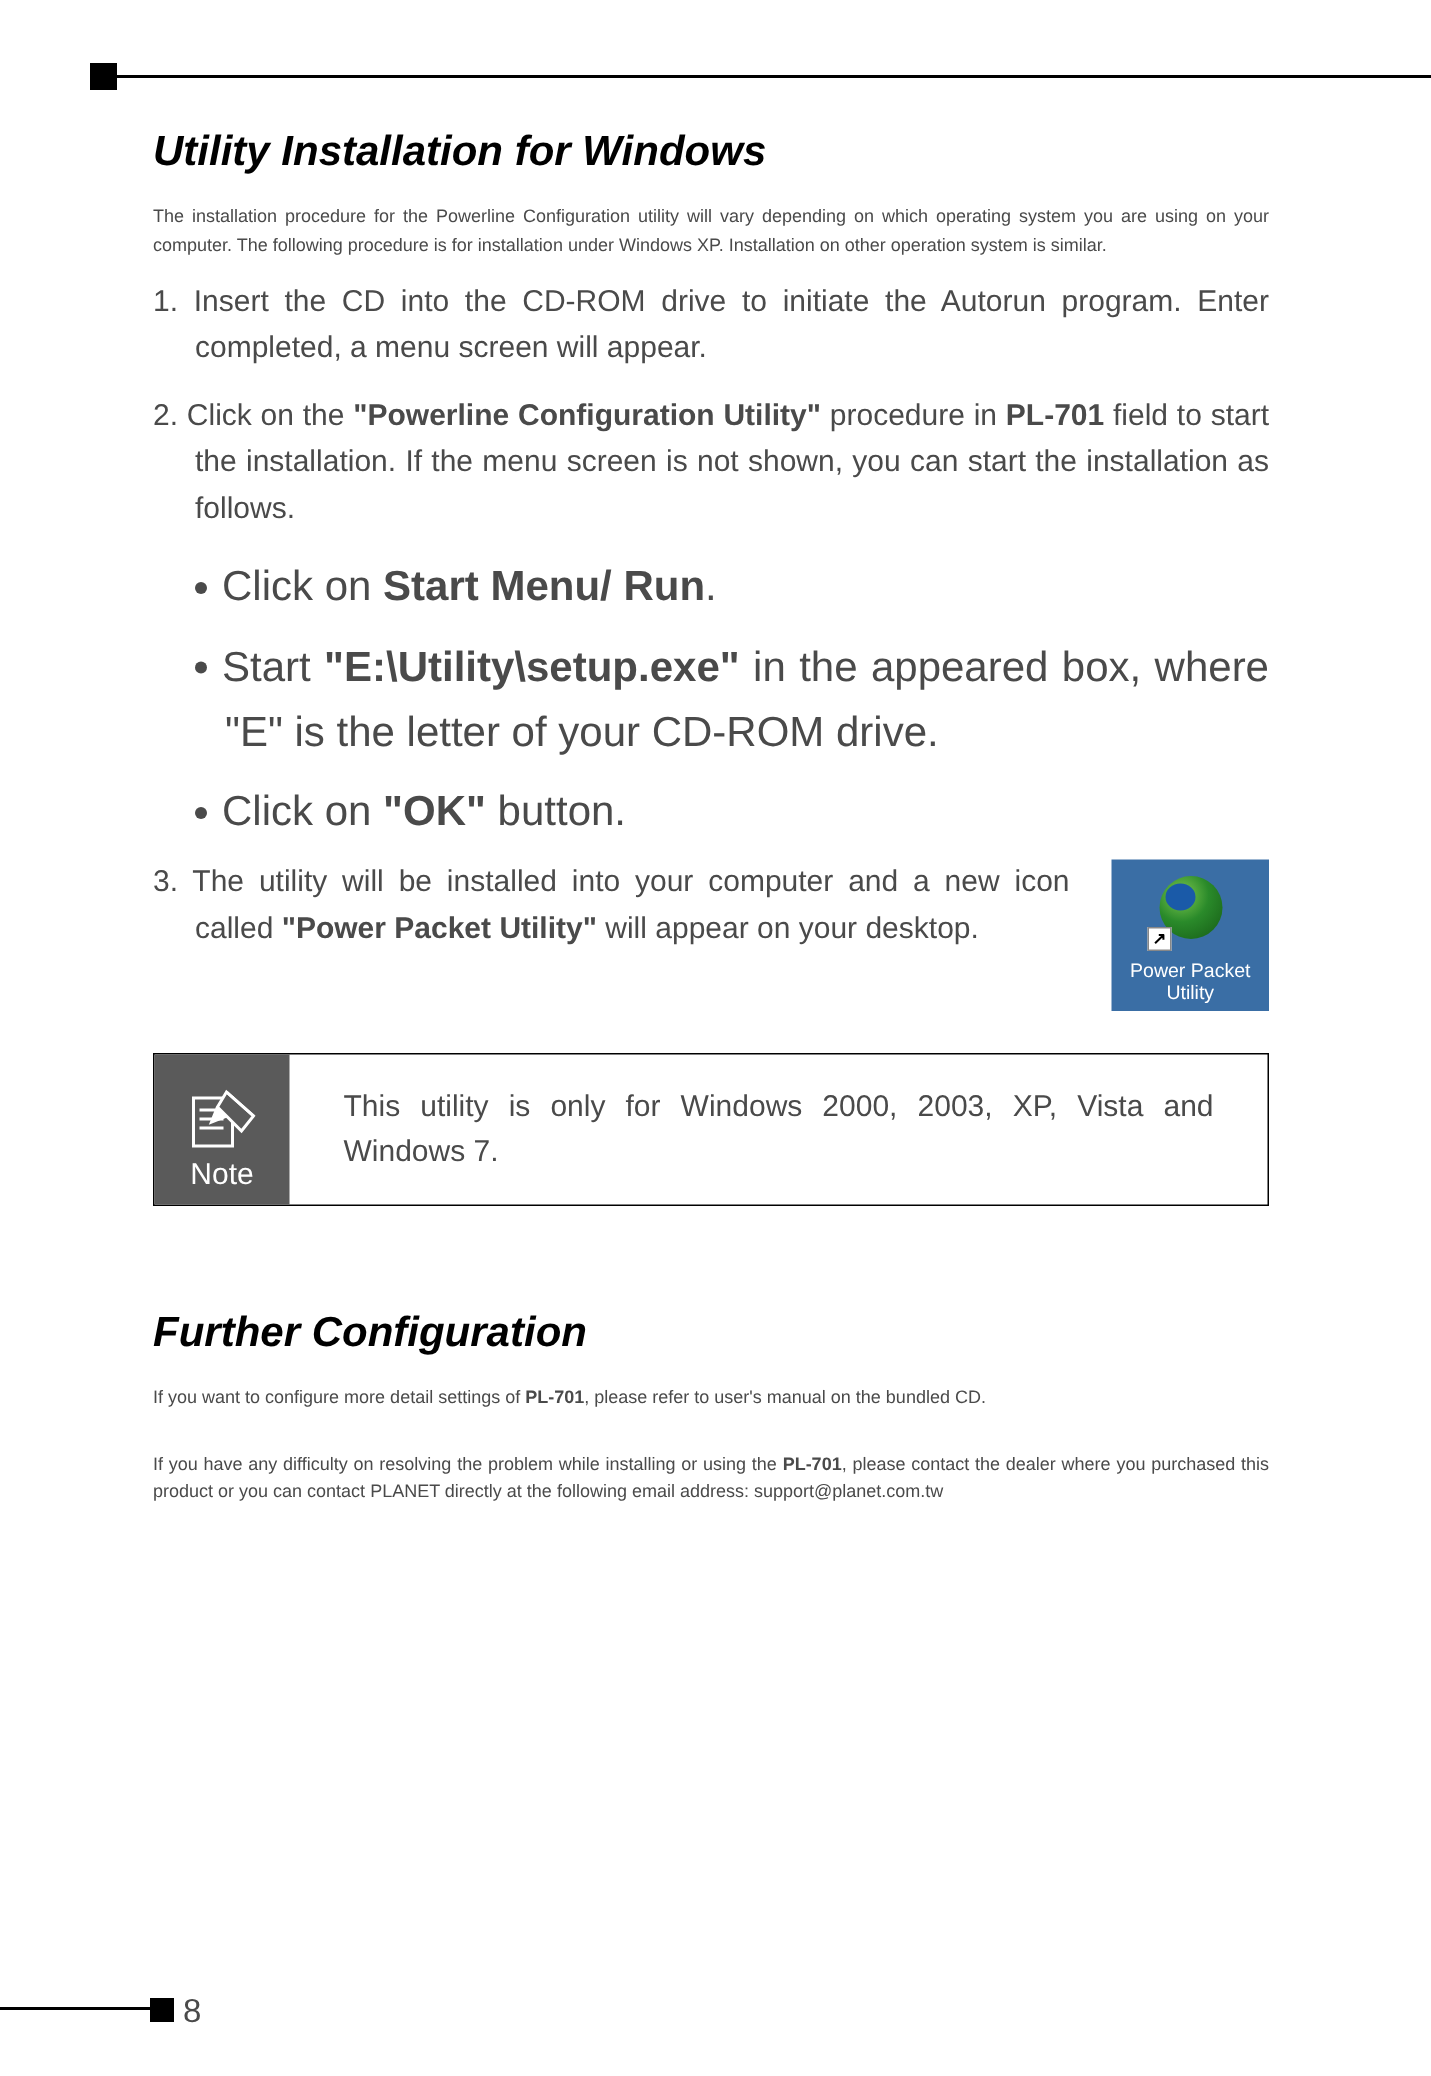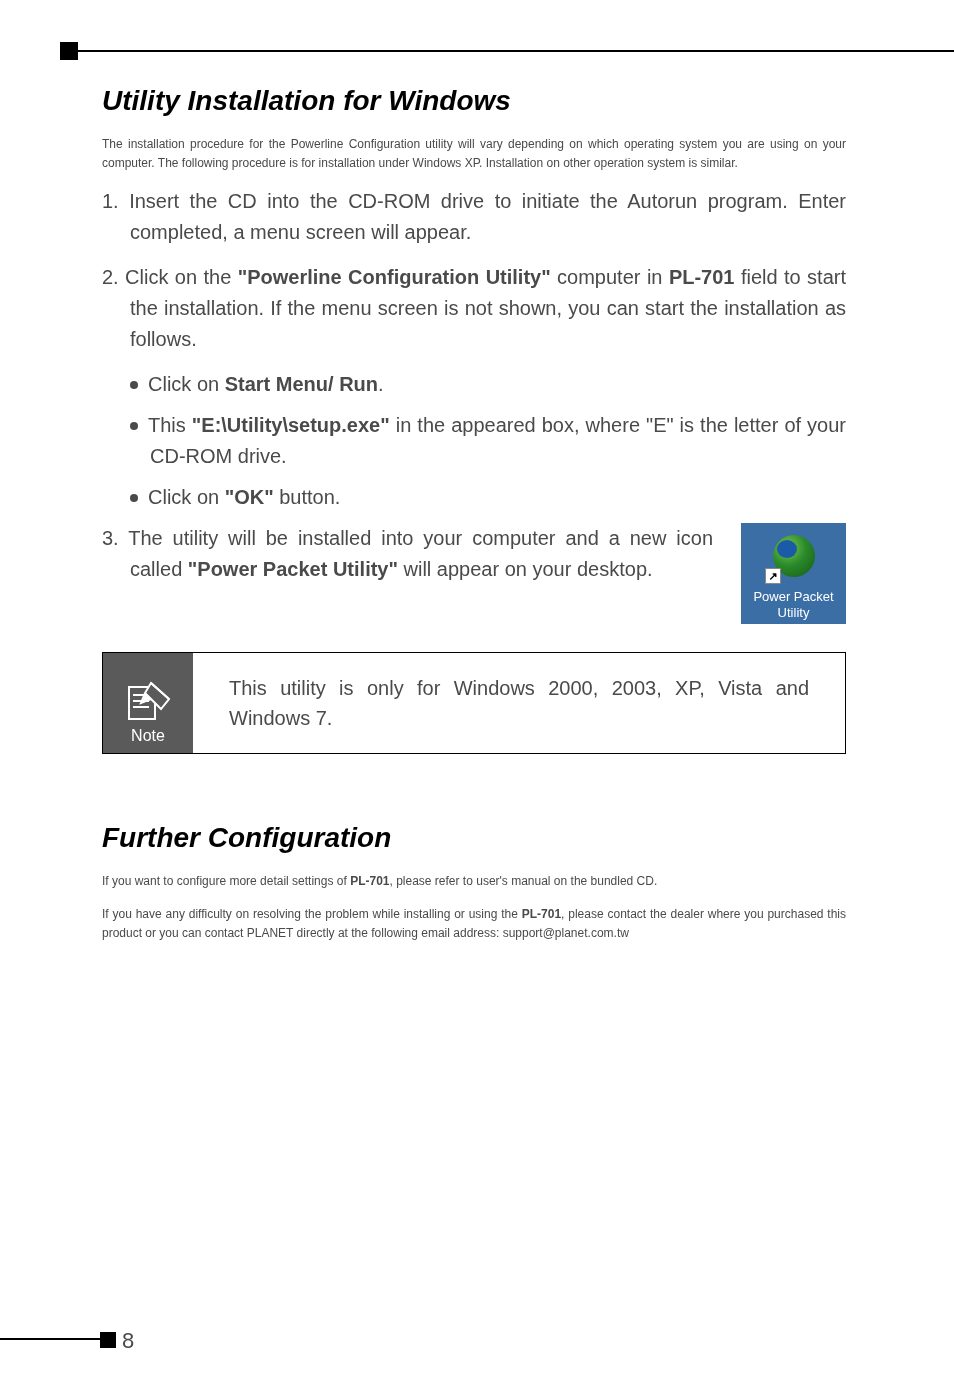--- a/index.html
+++ b/index.html
@@ -53,21 +53,21 @@
     }
     .step {
       font-size: 20px;
       line-height: 1.55;
       text-align: justify;
       margin-bottom: 14px;
       padding-left: 28px;
       text-indent: -28px;
     }
     .bullet {
-      font-size: 20px;
+      font-size: 28px;
       line-height: 1.55;
       text-align: justify;
       margin-bottom: 10px;
       margin-left: 28px;
       padding-left: 20px;
       text-indent: -20px;
     }
     .bullet-dot {
       display: inline-block;
       width: 8px;
@@ -152,21 +152,21 @@
       display: flex;
       flex-direction: column;
       align-items: center;
       justify-content: flex-end;
       padding: 6px 0 8px;
     }
     .note-icon {
       margin-top: 2px;
     }
     .note-label {
-      font-size: 16px;
+      font-size: 20px;
       margin-top: 4px;
     }
     .note-right {
       flex: 1;
       padding: 20px 36px;
       font-size: 20px;
       line-height: 1.5;
       text-align: justify;
     }
     .section2 {
@@ -204,25 +204,25 @@
 <div class="header-square"></div>
 
 <div class="content">
 
   <h2>Utility Installation for Windows</h2>
 
   <p class="intro">The installation procedure for the Powerline Configuration utility will vary depending on which operating system you are using on your computer. The following procedure is for installation under Windows XP. Installation on other operation system is similar.</p>
 
   <p class="step"><span>1. </span><span>Insert the CD into the CD-ROM drive to initiate the Autorun program. Enter completed, a menu screen will appear.</span></p>
 
-  <p class="step"><span>2. </span><span>Click on the </span><b>"Powerline Configuration Utility"</b><span> computer in </span><b>PL-701</b><span> field to start the installation. If the menu screen is not shown, you can start the installation as follows.</span></p>
+  <p class="step"><span>2. </span><span>Click on the </span><b>"Powerline Configuration Utility"</b><span> procedure in </span><b>PL-701</b><span> field to start the installation. If the menu screen is not shown, you can start the installation as follows.</span></p>
 
   <p class="bullet"><span class="bullet-dot"></span><span>Click on </span><b>Start Menu/ Run</b><span>.</span></p>
 
-  <p class="bullet"><span class="bullet-dot"></span><span>This </span><b>"E:\Utility\setup.exe"</b><span> in the appeared box, where "E" is the letter of your CD-ROM drive.</span></p>
+  <p class="bullet"><span class="bullet-dot"></span><span>Start </span><b>"E:\Utility\setup.exe"</b><span> in the appeared box, where "E" is the letter of your CD-ROM drive.</span></p>
 
   <p class="bullet"><span class="bullet-dot"></span><span>Click on </span><b>"OK"</b><span> button.</span></p>
 
   <div class="step3-wrap">
     <div class="step3-text">
       <p class="step"><span>3. </span><span>The utility will be installed into your computer and a new icon called </span><b>"Power Packet Utility"</b><span> will appear on your desktop.</span></p>
     </div>
     <div class="desktop-icon">
       <div class="desktop-icon-top">
         <div class="globe">
@@ -246,20 +246,20 @@
         </g>
       </svg>
       <div class="note-label">Note</div>
     </div>
     <div class="note-right">This utility is only for Windows 2000, 2003, XP, Vista and Windows 7.</div>
   </div>
 
   <div class="section2">
     <h2>Further Configuration</h2>
     <p class="intro"><span>If you want to configure more detail settings of </span><b>PL-701</b><span>, please refer to user's manual on the bundled CD.</span></p>
-    <p class="intro" style="margin-top:14px;"><span>If you have any difficulty on resolving the problem while installing or using the </span><b>PL-701</b><span>, please contact the dealer where you purchased this product or you can contact PLANET directly at the following email address: support@planet.com.tw</span></p>
+    <p class="intro" style="margin-top:26px;"><span>If you have any difficulty on resolving the problem while installing or using the </span><b>PL-701</b><span>, please contact the dealer where you purchased this product or you can contact PLANET directly at the following email address: support@planet.com.tw</span></p>
   </div>
 
 </div>
 
 <div class="footer-rule"></div>
 <div class="footer-square"></div>
 <div class="page-num">8</div>
 
 </body></html>

